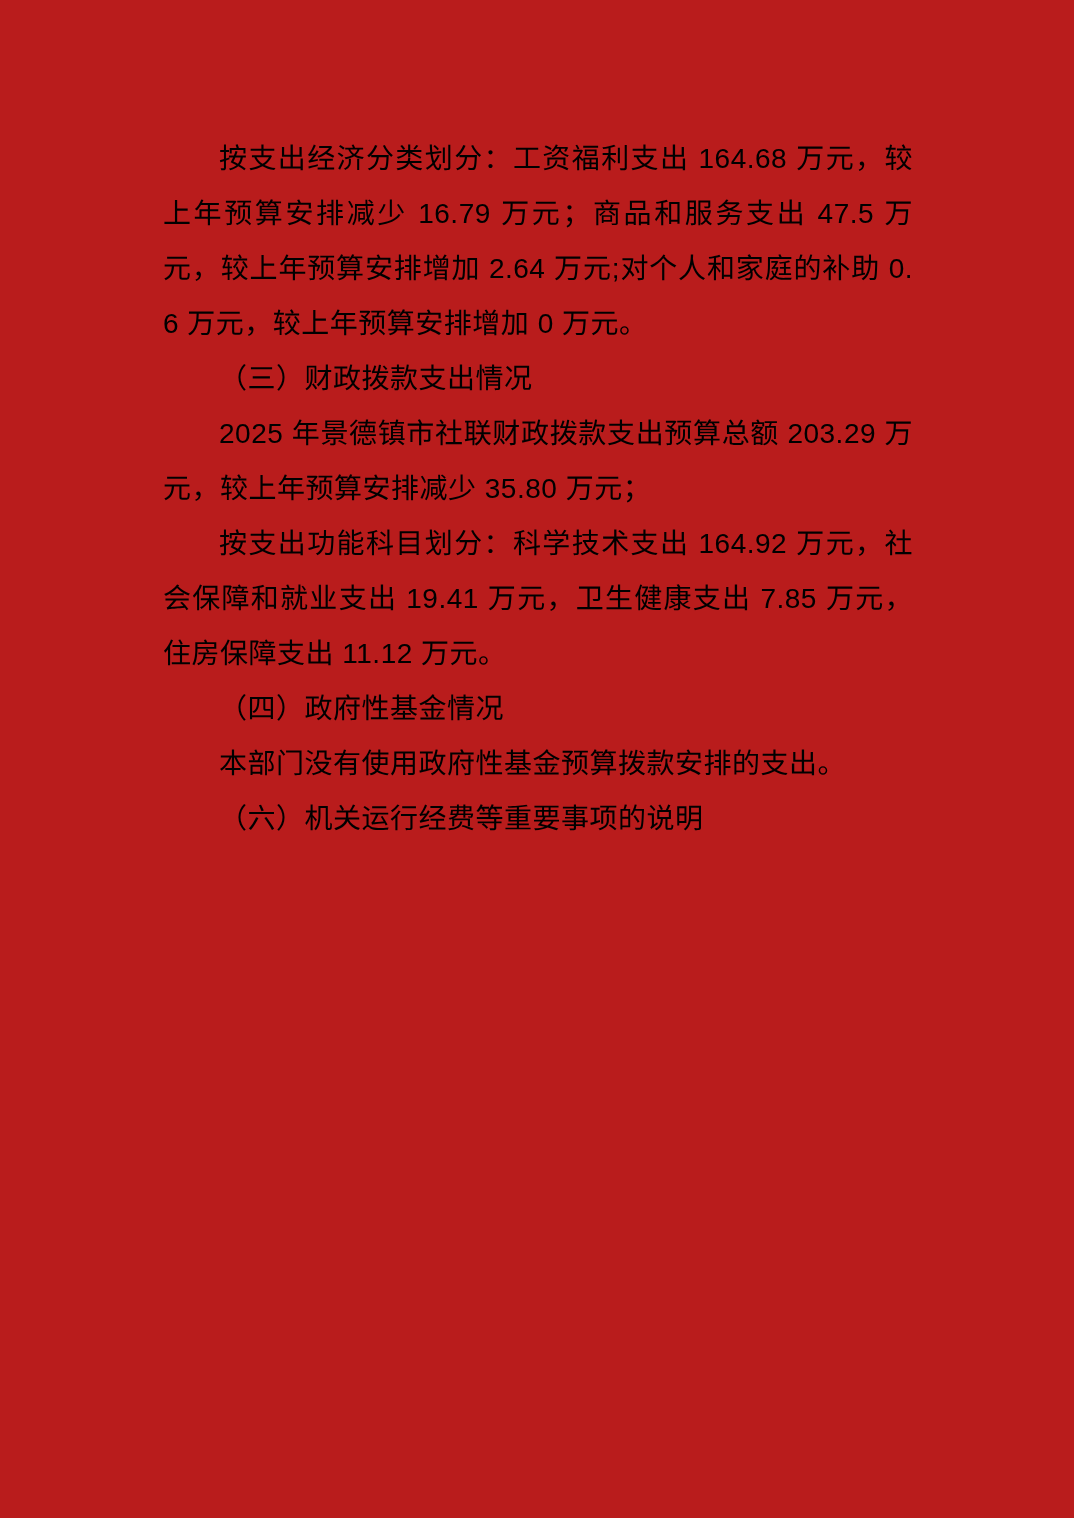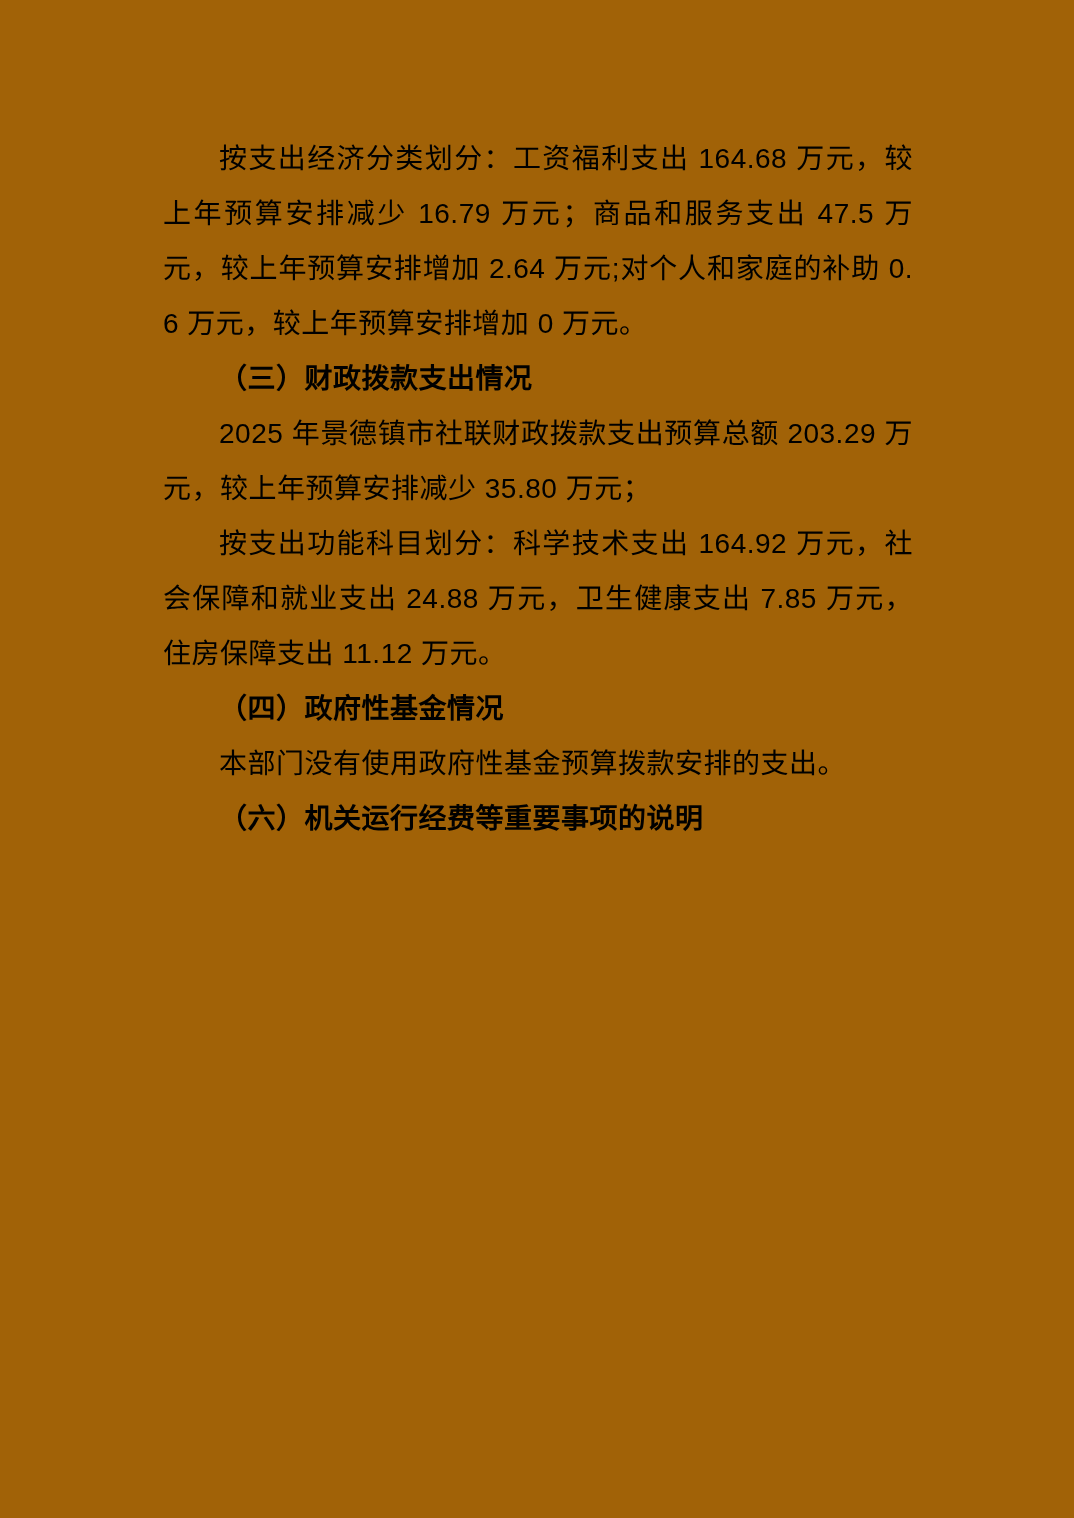--- a/index.html
+++ b/index.html
@@ -5,54 +5,54 @@
   html, body {
     margin: 0;
     padding: 0;
     background: #ffffff;
   }
   .page {
     position: relative;
     width: 1074px;
     height: 1518px;
     margin: 0 auto;
-    background: #a16207;
+    background: #b91c1c;
     color: #000000;
     box-sizing: border-box;
     padding: 131px 161px 0 163px;
     font-family: "Liberation Sans", "DejaVu Sans", sans-serif;
     font-size: 28px;
     line-height: 55px;
     overflow: hidden;
   }
   .block {
     margin: 0;
     text-indent: 2em;
     text-align: justify;
     text-justify: inter-ideograph;
     text-align-last: left;
     letter-spacing: 0.5px;
     word-break: break-all;
   }
   .heading {
-    font-weight: 700;
+    font-weight: 400;
     text-align: left;
   }
 </style>
 </head>
 <body>
 
 <div class="page">
   <p class="block">按支出经济分类划分：工资福利支出 164.68 万元，较上年预算安排减少 16.79 万元；商品和服务支出 47.5 万元，较上年预算安排增加 2.64 万元;对个人和家庭的补助 0.6 万元，较上年预算安排增加 0 万元。</p>
 
   <p class="block heading">（三）财政拨款支出情况</p>
 
   <p class="block">2025 年景德镇市社联财政拨款支出预算总额 203.29 万元，较上年预算安排减少 35.80 万元；</p>
 
-  <p class="block">按支出功能科目划分：科学技术支出 164.92 万元，社会保障和就业支出 24.88 万元，卫生健康支出 7.85 万元，住房保障支出 11.12 万元。</p>
+  <p class="block">按支出功能科目划分：科学技术支出 164.92 万元，社会保障和就业支出 19.41 万元，卫生健康支出 7.85 万元，住房保障支出 11.12 万元。</p>
 
 
   <p class="block heading">（四）政府性基金情况</p>
 
   <p class="block">本部门没有使用政府性基金预算拨款安排的支出。</p>
 
 
 
   <p class="block heading">（六）机关运行经费等重要事项的说明</p>
 

